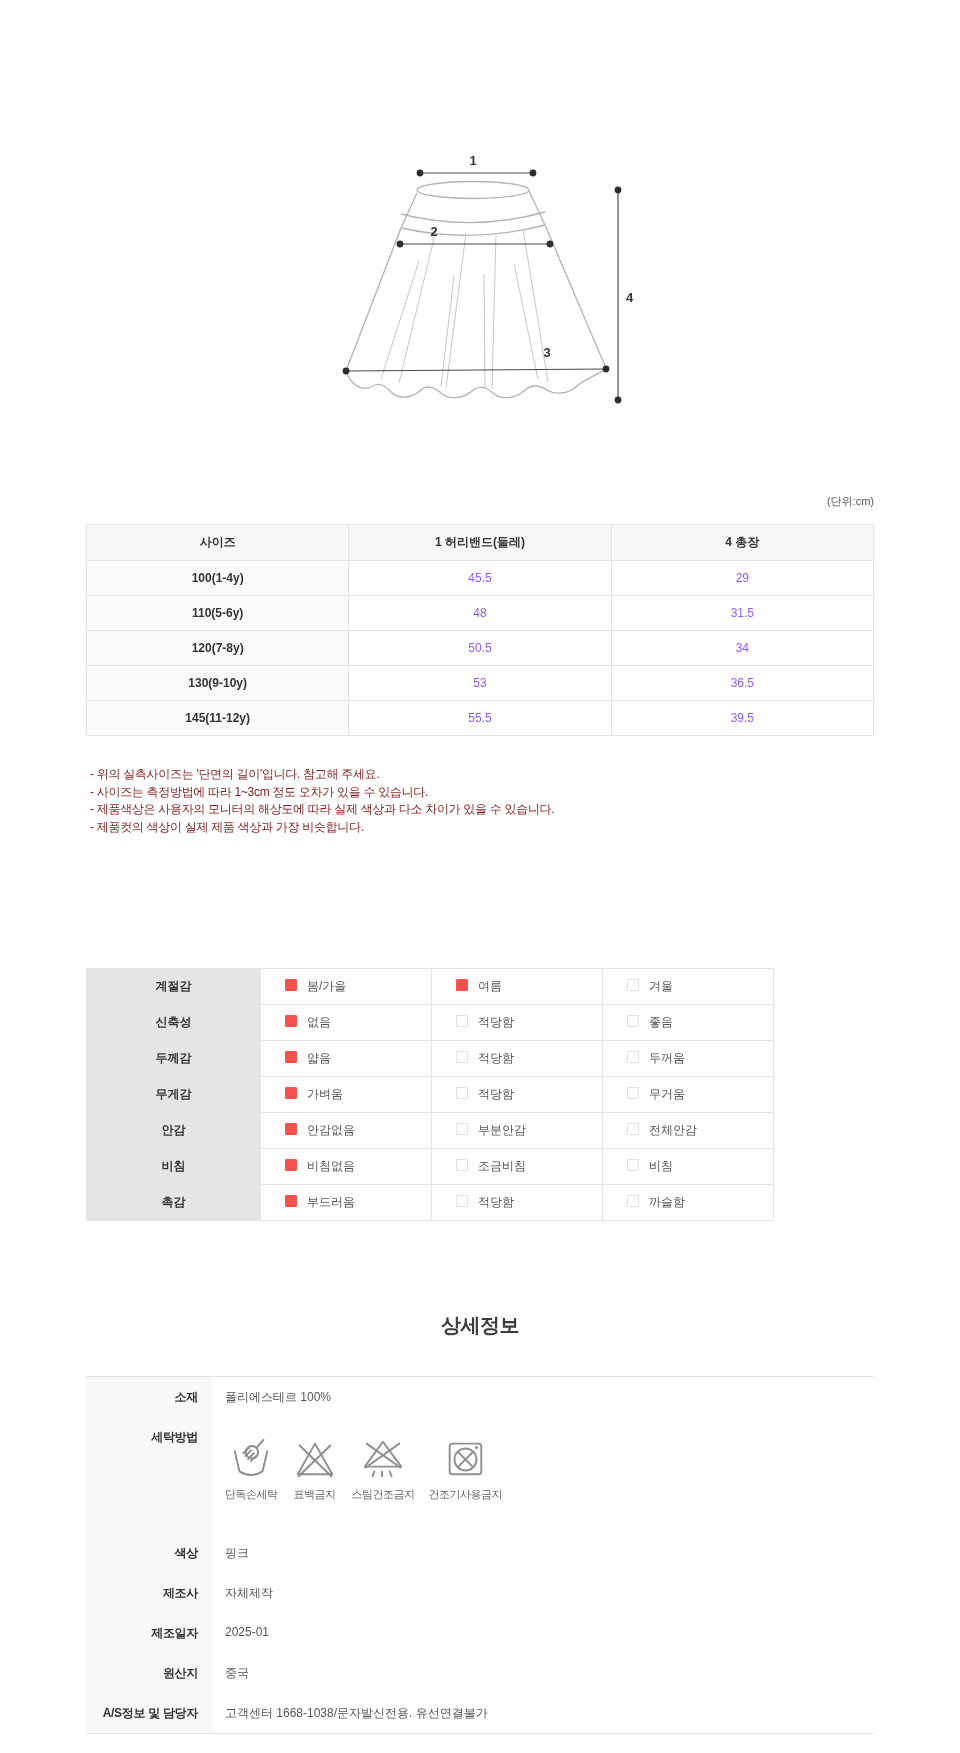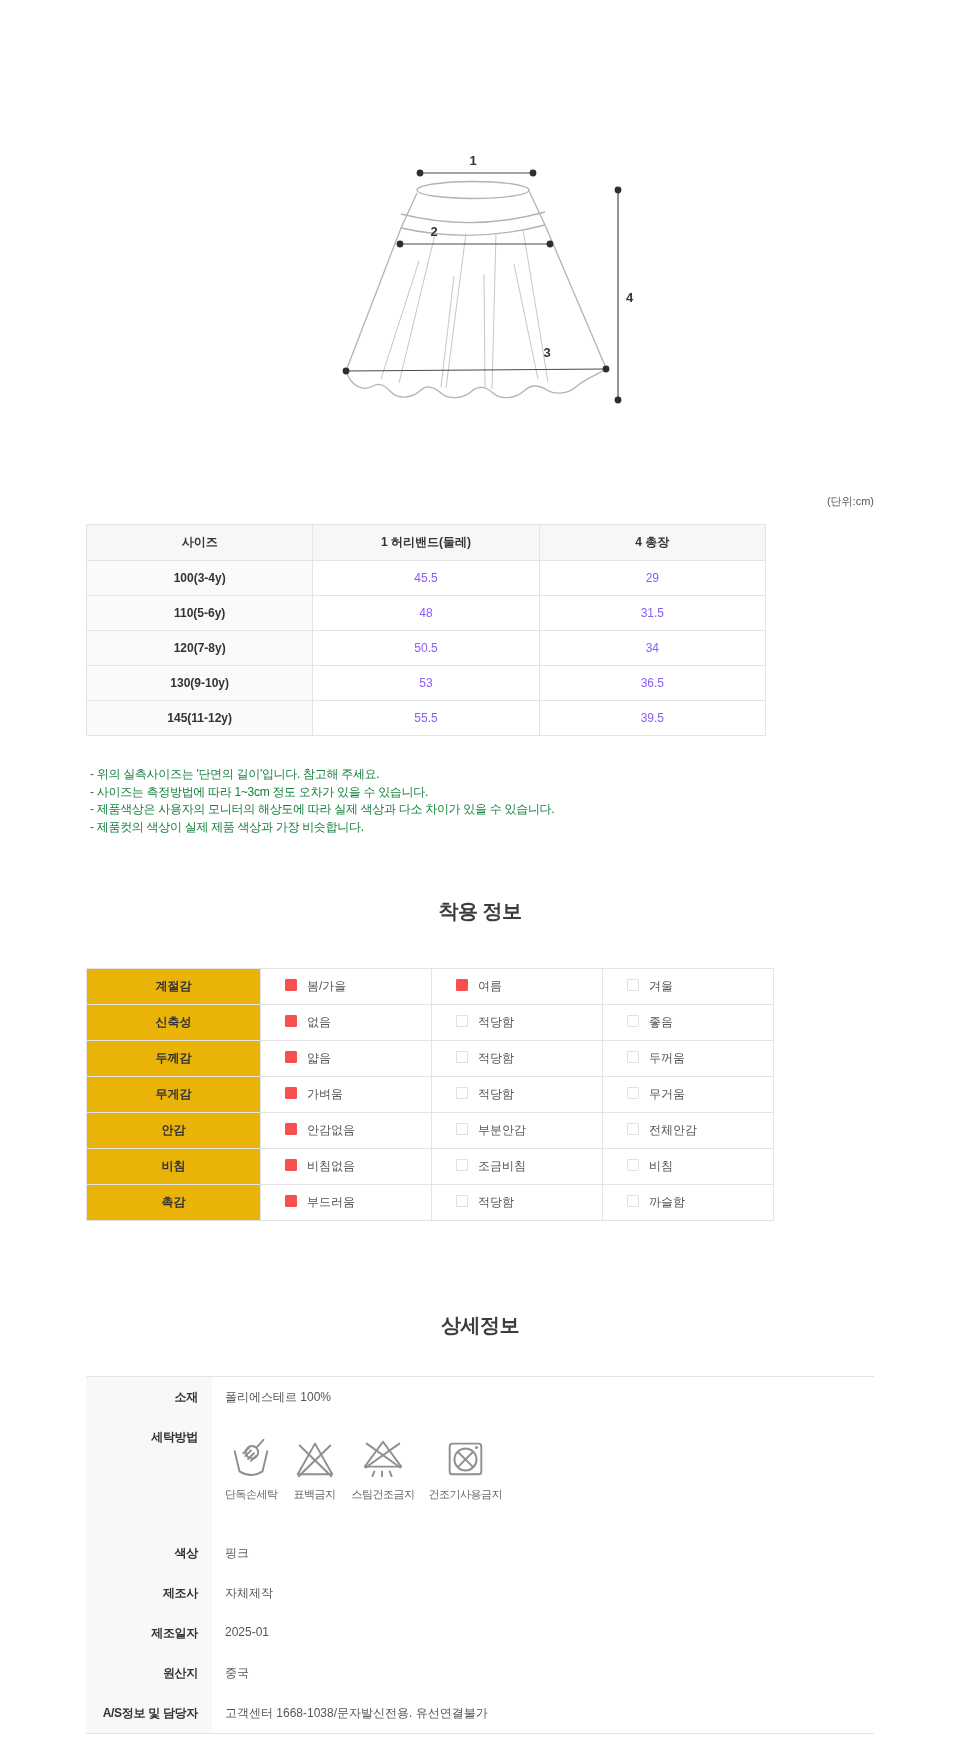--- a/index.html
+++ b/index.html
@@ -14,35 +14,35 @@
   #title-detail { top:1312px; }
 
   
   .diagram { position:absolute; left:333px; top:136px; }
 
   
   .unit { position:absolute; left:86px; top:494px; width:788px; text-align:right;
           font-size:11px; color:#555; }
 
   
-  table.size { position:absolute; left:86px; top:524px; width:680px;
+  table.size { position:absolute; left:86px; top:524px; width:788px;
                border-collapse:collapse; table-layout:fixed; font-size:12px; }
   table.size th, table.size td { border:1px solid #e4e4e6; text-align:center; vertical-align:middle; }
   table.size th { height:36px; background:#f7f7f8; font-weight:700; color:#333; }
   table.size td { height:35px; color:#8b5cf6; font-weight:400; background:#fff; }
   table.size td.row-label { background:#fafafb; font-weight:700; color:#333; }
 
   
-  .notes { position:absolute; left:90px; top:766px; font-size:12px; line-height:17.5px; color:#15803d; letter-spacing:-0.3px; }
+  .notes { position:absolute; left:90px; top:766px; font-size:12px; line-height:17.5px; color:#7f1d1d; letter-spacing:-0.3px; }
 
   
   table.fit { position:absolute; left:86px; top:968px; width:688px;
               border-collapse:collapse; table-layout:fixed; font-size:12px; }
   table.fit td { border:1px solid #e4e4e6; height:36px; vertical-align:middle; }
-  td.fit-label { width:174px; background:#eab308; text-align:center; font-weight:700; color:#333; }
+  td.fit-label { width:174px; background:#e5e5e5; text-align:center; font-weight:700; color:#333; }
   td.fit-opt   { padding-left:24px; color:#555; background:#fff; }
   .cb { display:inline-block; width:12px; height:12px; margin-right:10px; vertical-align:-1px; border-radius:1px; }
   .cb.on  { background:var(--checked-color,#f8504f); border:1px solid var(--checked-color,#f8504f); }
   .cb.off { background:#fff; border:1px solid #e1e1e3; }
 
   
   .detail { position:absolute; left:86px; top:1376px; width:788px;
             border-top:1px solid #e3e3e4; border-bottom:1px solid #e3e3e4; font-size:12px; }
   .detail-row { display:flex; }
   .detail-label { width:126px; background:#f8f8f9; text-align:right; padding-right:14px;
@@ -120,21 +120,21 @@
   <table class="size">
     <thead>
         <tr id="size-head-row">
           <th>사이즈</th>
           <th>1 허리밴드(둘레)</th>
           <th>4 총장</th>
         </tr>
       </thead>
     <tbody id="size-body">
         <tr>
-          <td class="row-label">100(3-4y)</td>
+          <td class="row-label">100(1-4y)</td>
           <td>45.5</td>
           <td>29</td>
         </tr>
         <tr>
           <td class="row-label">110(5-6y)</td>
           <td>48</td>
           <td>31.5</td>
         </tr>
         <tr>
           <td class="row-label">120(7-8y)</td>
@@ -154,21 +154,20 @@
       </tbody>
   </table>
 
   <div class="notes" id="notes">
       <div>- 위의 실측사이즈는 '단면의 길이'입니다. 참고해 주세요.</div>
       <div>- 사이즈는 측정방법에 따라 1~3cm 정도 오차가 있을 수 있습니다.</div>
       <div>- 제품색상은 사용자의 모니터의 해상도에 따라 실제 색상과 다소 차이가 있을 수 있습니다.</div>
       <div>- 제품컷의 색상이 실제 제품 색상과 가장 비슷합니다.</div>
     </div>
 
-  <div class="sec-title" id="title-fit">착용 정보</div>
 
   <table class="fit">
     <tbody id="fit-body">
         <tr>
           <td class="fit-label">계절감</td>
           <td class="fit-opt"><span class="cb on"></span><span class="opt-text">봄/가을</span></td>
           <td class="fit-opt"><span class="cb on"></span><span class="opt-text">여름</span></td>
           <td class="fit-opt"><span class="cb off"></span><span class="opt-text">겨울</span></td>
         </tr>
         <tr>

